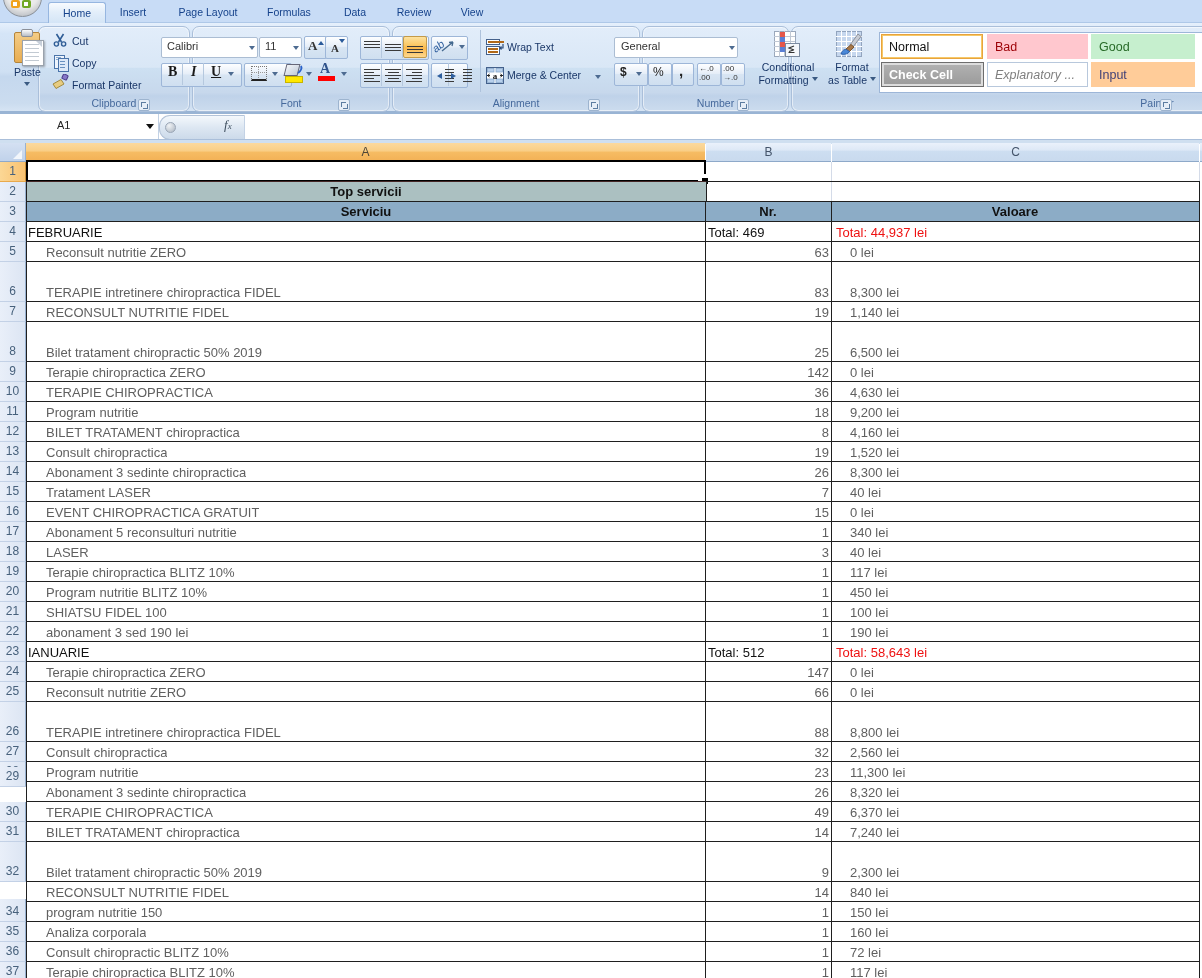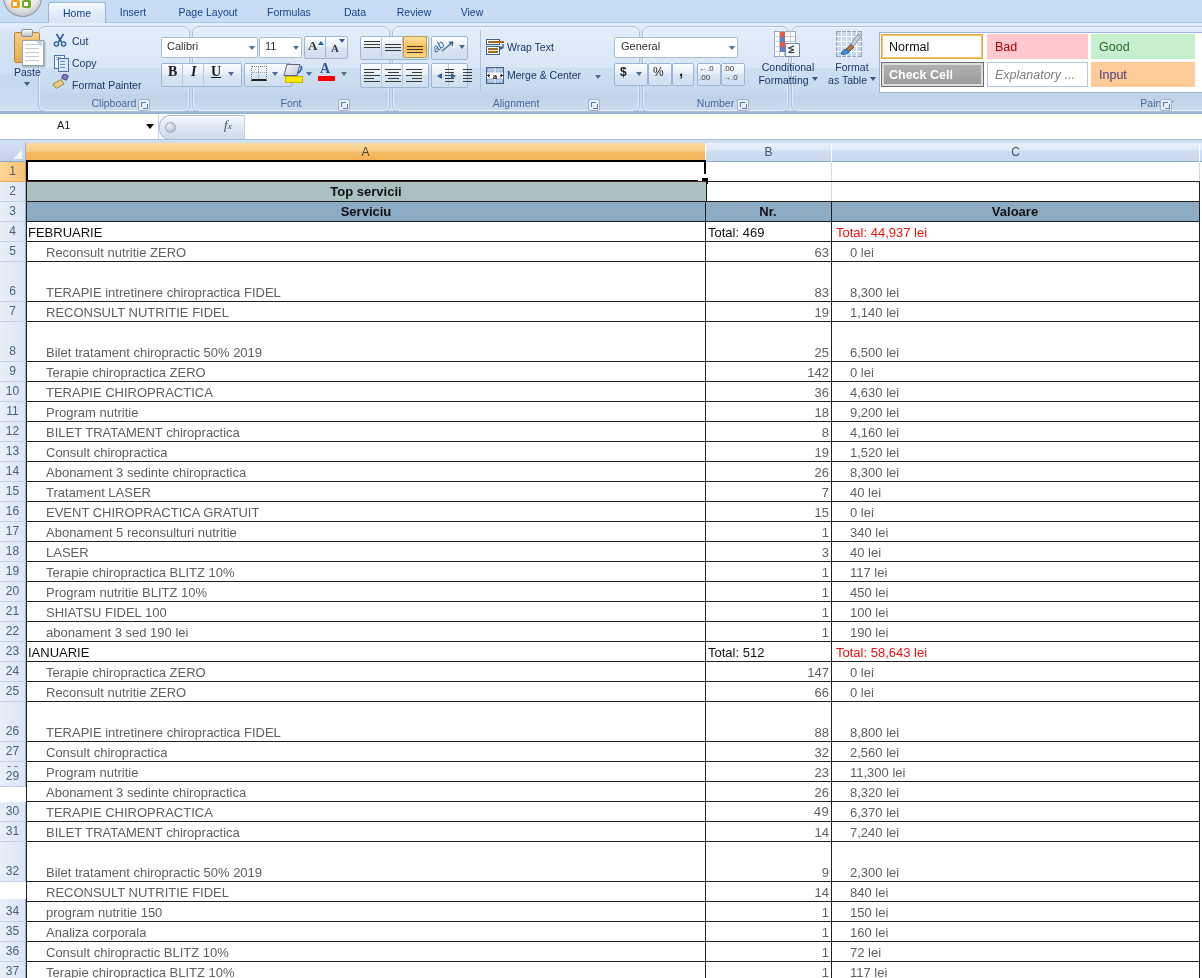--- a/index.html
+++ b/index.html
@@ -562,21 +562,21 @@
 <div class="ab" style="left:1199px;top:782px;width:1px;height:20px;background:#1f1f1f;"></div>
 <div class="ab cell" style="left:46px;top:783px;height:19px;line-height:19px;">Abonament 3 sedinte chiropractica</div>
 <div class="ab cell" style="left:706px;top:783px;width:123px;height:19px;line-height:19px;text-align:right;">26</div>
 <div class="ab cell" style="left:850px;top:783px;height:19px;line-height:19px;">8,320 lei</div>
 <div class="ab" style="left:26px;top:821px;width:1174px;height:1px;background:#1f1f1f;"></div>
 <div class="ab" style="left:26px;top:802px;width:1px;height:20px;background:#1f1f1f;"></div>
 <div class="ab" style="left:705px;top:802px;width:1px;height:20px;background:#1f1f1f;"></div>
 <div class="ab" style="left:831px;top:802px;width:1px;height:20px;background:#1f1f1f;"></div>
 <div class="ab" style="left:1199px;top:802px;width:1px;height:20px;background:#1f1f1f;"></div>
 <div class="ab cell" style="left:46px;top:803px;height:19px;line-height:19px;">TERAPIE CHIROPRACTICA</div>
-<div class="ab cell" style="left:706px;top:803px;width:123px;height:19px;line-height:19px;text-align:right;font-family:Liberation Mono, monospace;">49</div>
+<div class="ab cell" style="left:706px;top:803px;width:123px;height:19px;line-height:19px;text-align:right;">49</div>
 <div class="ab cell" style="left:850px;top:803px;height:19px;line-height:19px;">6,370 lei</div>
 <div class="ab" style="left:26px;top:841px;width:1174px;height:1px;background:#1f1f1f;"></div>
 <div class="ab" style="left:26px;top:822px;width:1px;height:20px;background:#1f1f1f;"></div>
 <div class="ab" style="left:705px;top:822px;width:1px;height:20px;background:#1f1f1f;"></div>
 <div class="ab" style="left:831px;top:822px;width:1px;height:20px;background:#1f1f1f;"></div>
 <div class="ab" style="left:1199px;top:822px;width:1px;height:20px;background:#1f1f1f;"></div>
 <div class="ab cell" style="left:46px;top:823px;height:19px;line-height:19px;">BILET TRATAMENT chiropractica</div>
 <div class="ab cell" style="left:706px;top:823px;width:123px;height:19px;line-height:19px;text-align:right;">14</div>
 <div class="ab cell" style="left:850px;top:823px;height:19px;line-height:19px;">7,240 lei</div>
 <div class="ab" style="left:26px;top:881px;width:1174px;height:1px;background:#1f1f1f;"></div>

